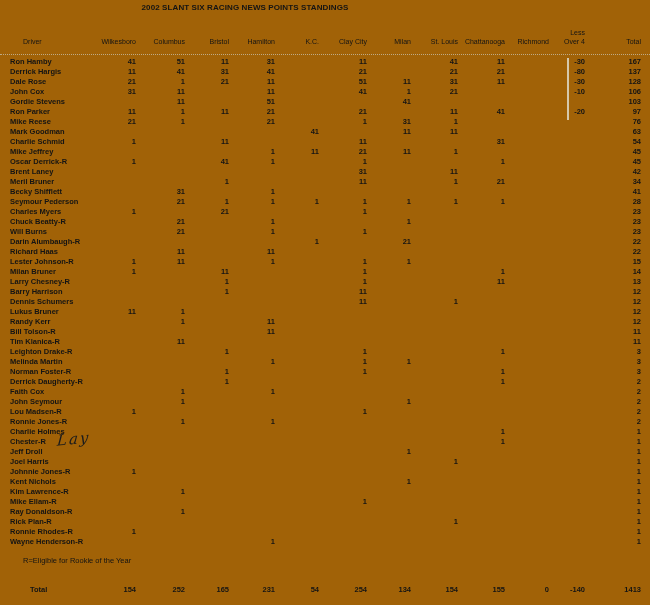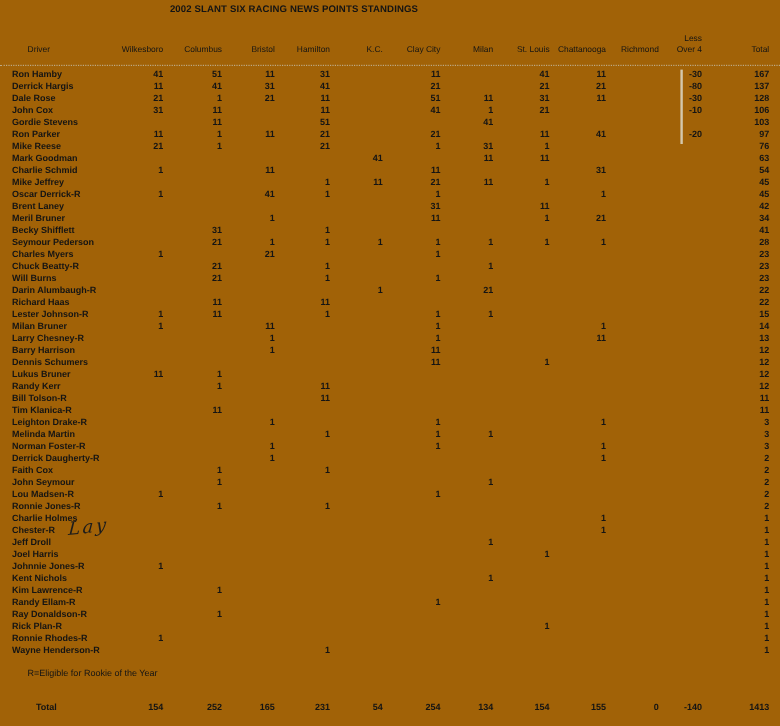--- a/index.html
+++ b/index.html
@@ -719,21 +719,21 @@
         <div class="cell"></div>
         <div class="cell"></div>
         <div class="cell"></div>
         <div class="cell"></div>
         <div class="cell"></div>
         <div class="cell"></div>
         <div class="cell"></div>
         <div class="cell">1</div>
       </div>
       <div class="grid-row row">
-        <div class="cell driver">Randy Ellam-R</div>
+        <div class="cell driver">Mike Ellam-R</div>
         <div class="cell"></div>
         <div class="cell"></div>
         <div class="cell"></div>
         <div class="cell"></div>
         <div class="cell"></div>
         <div class="cell">1</div>
         <div class="cell"></div>
         <div class="cell"></div>
         <div class="cell"></div>
         <div class="cell"></div>

